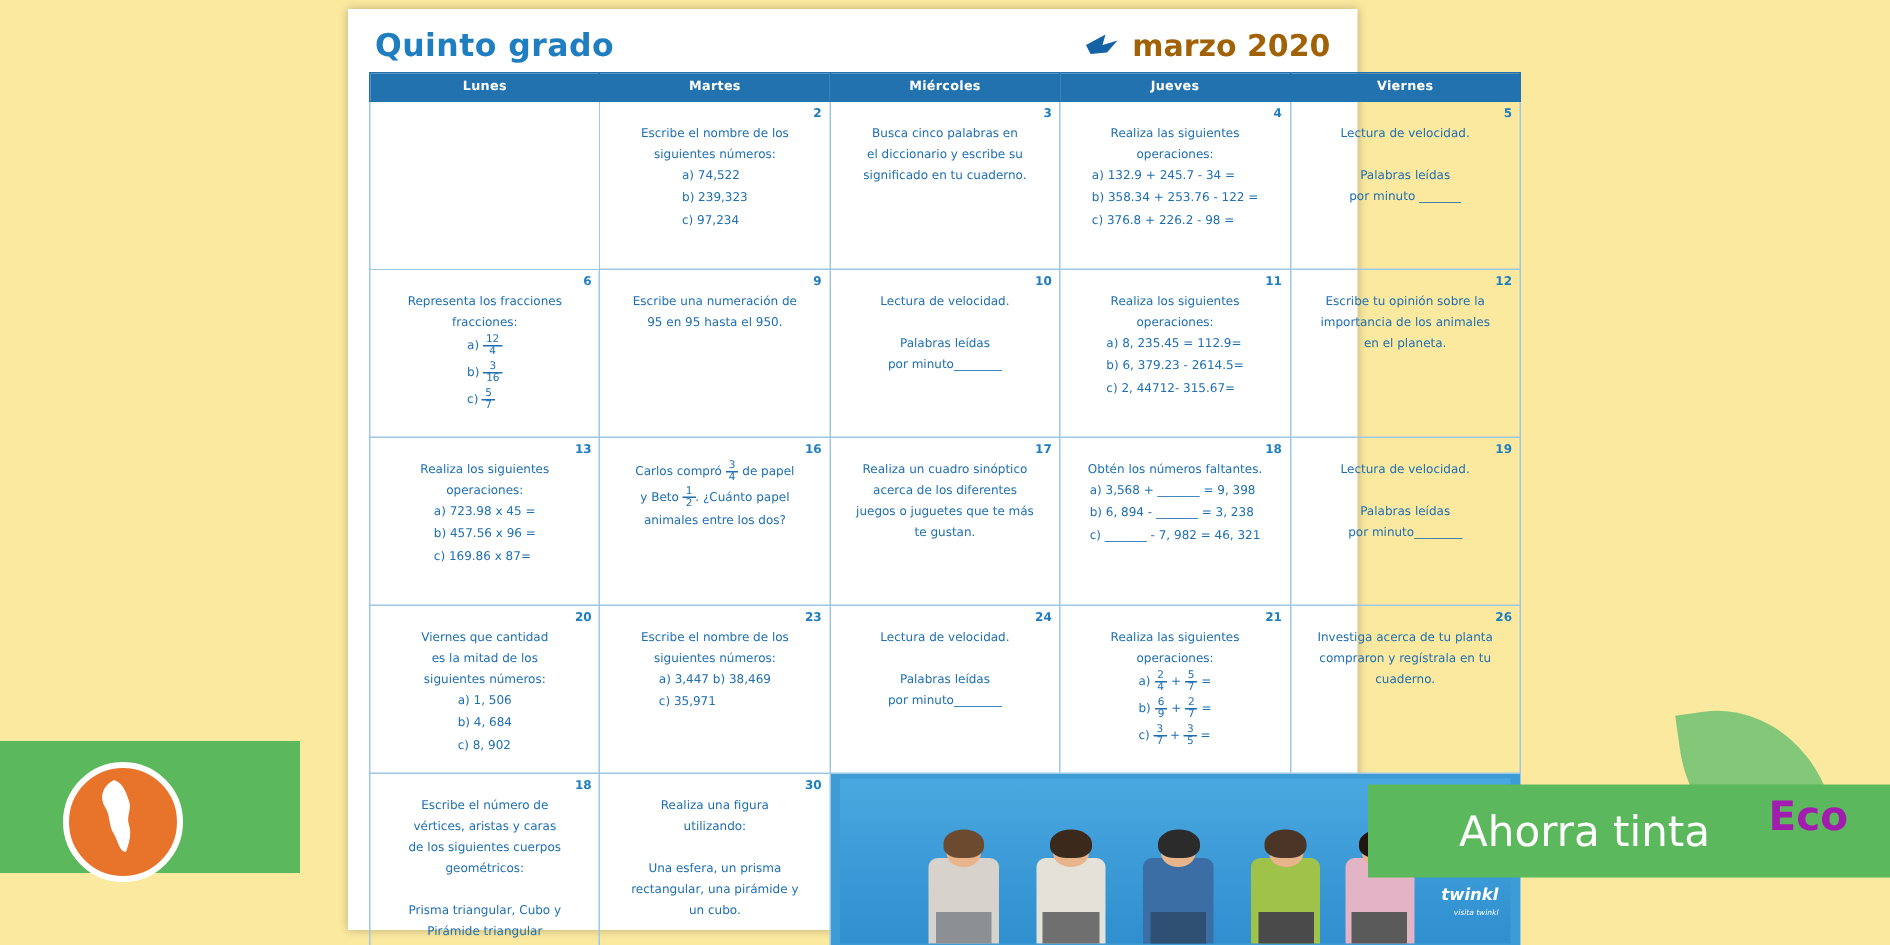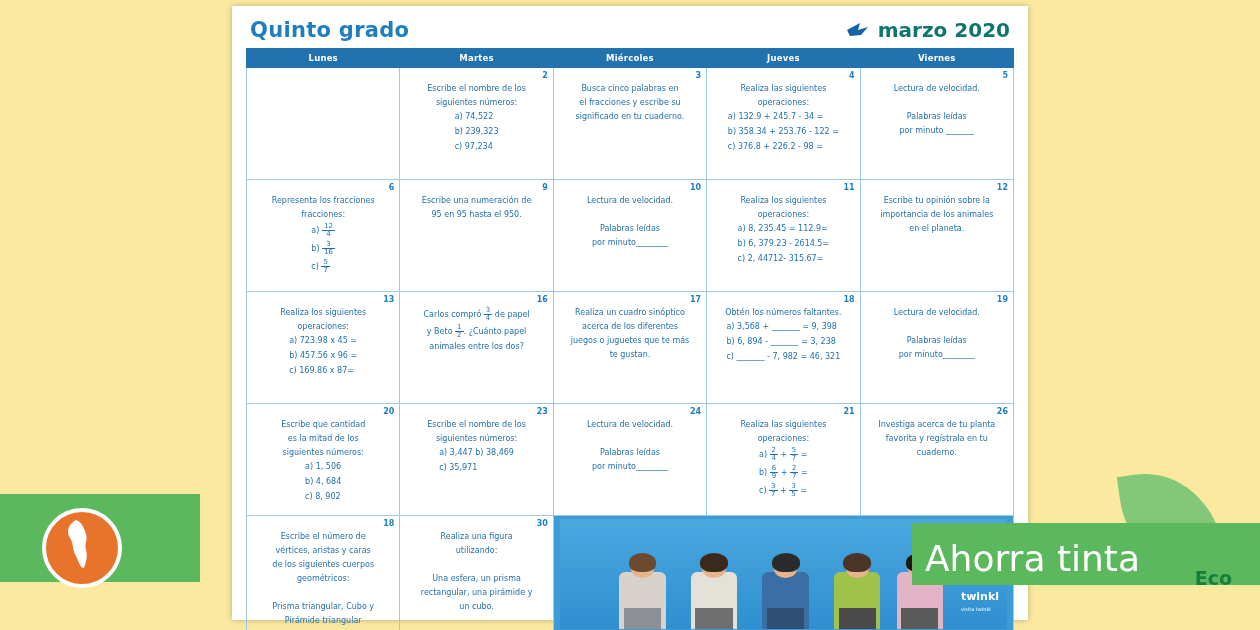--- a/index.html
+++ b/index.html
@@ -4,30 +4,30 @@
 <style>
   html,body{margin:0;padding:0;}
   body{
     width:1260px;height:630px;overflow:hidden;
     background:#fbe9a0;
     font-family:"DejaVu Sans", sans-serif;
     position:relative;
   }
   
   #sheet{
-    position:absolute;left:232px;top:6px;width:796px;height:614px;
+    position:absolute;left:232px;top:6px;width:673px;height:614px;
     background:#ffffff;box-shadow:0 0 6px rgba(0,0,0,.25);
     box-sizing:border-box;padding:12px 14px 10px 14px;
   }
   
   #header{display:flex;align-items:flex-end;justify-content:space-between;padding:0 4px 6px 4px;}
   #title{color:#1f7ec0;font-size:21px;font-weight:bold;letter-spacing:.3px;}
   #monthwrap{display:flex;align-items:center;gap:6px;}
   #birdicon{width:26px;height:18px;}
-  #month{color:#0f766e;font-size:20px;font-weight:bold;}
+  #month{color:#a16207;font-size:20px;font-weight:bold;}
   
   table#cal{border-collapse:collapse;width:768px;table-layout:fixed;}
   table#cal th{
     background:#2272b0;color:#ffffff;font-size:8.5px;font-weight:bold;
     border:1px solid #2272b0;padding:4px 0;letter-spacing:.2px;
   }
   table#cal td{
     border:1px solid #9ec8e6;vertical-align:top;height:104px;
     padding:3px 6px 4px 6px;position:relative;
     color:#1f6fb0;font-size:8px;line-height:1.5;text-align:center;
@@ -41,30 +41,30 @@
   .frac{display:inline-block;vertical-align:middle;text-align:center;line-height:1;font-size:7px;}
   .frac .n{display:block;border-bottom:1px solid #1f6fb0;padding:0 2px;}
   .frac .d{display:block;padding:0 2px;}
   
   td.photocell{padding:0;background:#3d9bd6;overflow:hidden;}
   #photo{position:relative;width:100%;height:100%;background:linear-gradient(#4aa8e0,#2f8fcf);}
   .person{position:absolute;bottom:0;}
   .head{border-radius:50%;position:absolute;}
   .body{position:absolute;border-radius:6px 6px 0 0;}
   .hair{position:absolute;border-radius:50% 50% 40% 40%;}
-  #twlogo{position:absolute;right:8px;bottom:16px;color:#fff;font-size:11px;font-weight:bold;text-align:left;}
+  #twlogo{position:absolute;right:8px;bottom:16px;color:#fff;font-size:11px;font-weight:bold;text-align:right;font-style:italic;}
   #twlogo small{display:block;font-size:5px;font-weight:normal;}
   
   #globebadge{position:absolute;left:0;top:494px;width:200px;height:88px;background:#5cb85c;}
   #globecircle{position:absolute;left:42px;top:508px;width:72px;height:72px;border-radius:50%;
     background:#e8742c;border:4px solid #ffffff;}
   
   #ecoband{position:absolute;right:0;top:523px;width:348px;height:62px;background:#5cb85c;}
-  #ecotext{position:absolute;right:120px;top:538px;color:#ffffff;font-size:36px;font-family:"DejaVu Sans", sans-serif;}
-  #ecoword{position:absolute;right:28px;top:567px;color:#15803d;font-size:19px;font-weight:bold;}
+  #ecotext{position:absolute;right:120px;top:538px;color:#ffffff;font-size:28px;font-family:"DejaVu Sans", sans-serif;}
+  #ecoword{position:absolute;right:28px;top:529px;color:#a21caf;font-size:27px;font-weight:bold;}
   #leaf{position:absolute;right:40px;top:470px;width:96px;height:110px;
     background:#7cc576;border-radius:0 80% 0 80%;transform:rotate(-8deg);opacity:.95;}
 </style>
 </head>
 <body>
 
 <div id="globebadge"></div>
 <div id="globecircle">
   <svg width="64" height="64" viewBox="0 0 64 64" style="position:absolute;left:0;top:0;">
     <path d="M30 8 C22 12 20 20 24 26 C28 32 26 38 30 44 C33 50 34 56 38 56 C40 50 42 44 40 38 C38 32 42 28 40 22 C38 16 36 10 30 8 Z" fill="#ffffff"></path>
@@ -97,21 +97,21 @@
         <tr>
           <td class="blank"></td>
           <td>
             <div class="daynum">2</div>
             <div class="cellbody"><p>Escribe el nombre de los</p><p>siguientes números:</p><div class="lst"><p>a)  74,522</p><p>b)  239,323</p><p>c)  97,234</p></div></div>
           </td>
           <td>
             <div class="daynum">3</div>
             <div class="cellbody">
               <p>Busca cinco palabras en</p>
-              <p>el fracciones y escribe su</p>
+              <p>el diccionario y escribe su</p>
               <p>significado en tu cuaderno.</p>
             </div>
           </td>
           <td>
             <div class="daynum">4</div>
             <div class="cellbody"><p>Realiza las siguientes</p><p>operaciones:</p><div class="lst"><p>a)  132.9 + 245.7 - 34 =</p><p>b)  358.34 + 253.76 - 122 =</p><p>c)  376.8 + 226.2 - 98 =</p></div></div>
           </td>
           <td>
             <div class="daynum">5</div>
             <div class="cellbody">
@@ -188,21 +188,21 @@
               <p>Lectura de velocidad.</p>
               <p>&nbsp;</p>
               <p>Palabras leídas</p>
               <p>por minuto________</p>
             </div>
           </td>
         </tr>
         <tr>
           <td>
             <div class="daynum">20</div>
-            <div class="cellbody"><p>Escribe que cantidad</p><p>es la mitad de los</p><p>siguientes números:</p><div class="lst"><p>a)  1, 506</p><p>b)  4, 684</p><p>c)  8, 902</p></div></div>
+            <div class="cellbody"><p>Viernes que cantidad</p><p>es la mitad de los</p><p>siguientes números:</p><div class="lst"><p>a)  1, 506</p><p>b)  4, 684</p><p>c)  8, 902</p></div></div>
           </td>
           <td>
             <div class="daynum">23</div>
             <div class="cellbody"><p>Escribe el nombre de los</p><p>siguientes números:</p><div class="lst"><p>a) 3,447    b)  38,469</p><p>c) 35,971</p></div></div>
           </td>
           <td>
             <div class="daynum">24</div>
             <div class="cellbody">
               <p>Lectura de velocidad.</p>
               <p>&nbsp;</p>
@@ -211,21 +211,21 @@
             </div>
           </td>
           <td>
             <div class="daynum">21</div>
             <div class="cellbody"><p>Realiza las siguientes</p><p>operaciones:</p><div class="lst"><p>a)  <span class="frac"><span class="n">2</span><span class="d">4</span></span> + <span class="frac"><span class="n">5</span><span class="d">7</span></span> =</p><p>b)  <span class="frac"><span class="n">6</span><span class="d">9</span></span> + <span class="frac"><span class="n">2</span><span class="d">7</span></span> =</p><p>c)  <span class="frac"><span class="n">3</span><span class="d">7</span></span> + <span class="frac"><span class="n">3</span><span class="d">5</span></span> =</p></div></div>
           </td>
           <td>
             <div class="daynum">26</div>
             <div class="cellbody">
               <p>Investiga acerca de tu planta</p>
-              <p>favorita y regístrala en tu</p>
+              <p>compraron y regístrala en tu</p>
               <p>cuaderno.</p>
             </div>
           </td>
         </tr>
         <tr>
           <td>
             <div class="daynum">18</div>
             <div class="cellbody">
               <p>Escribe el número de</p>
               <p>vértices, aristas y caras</p>

